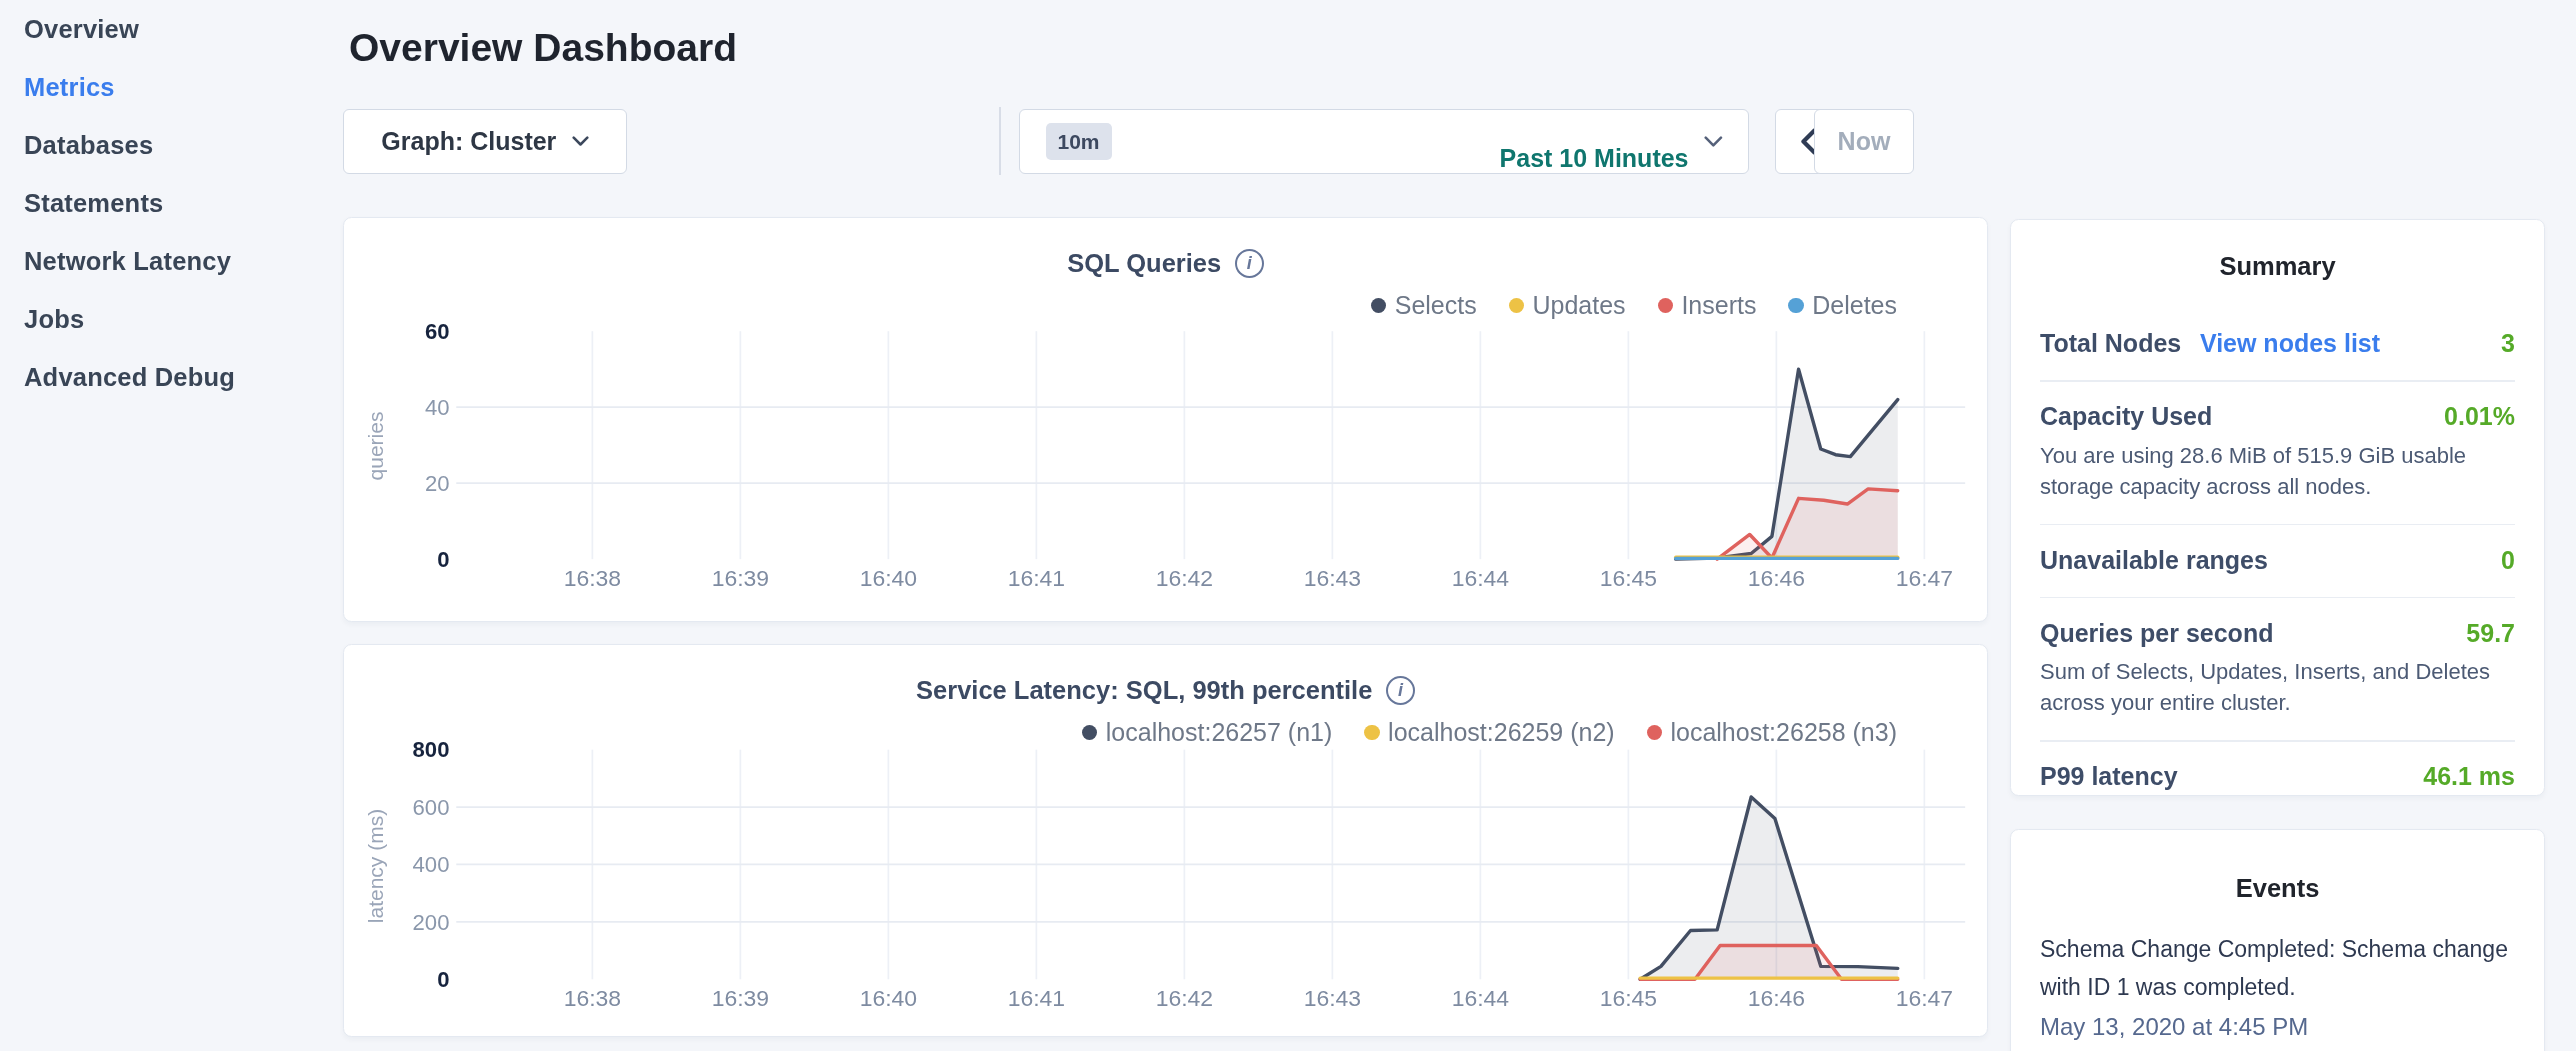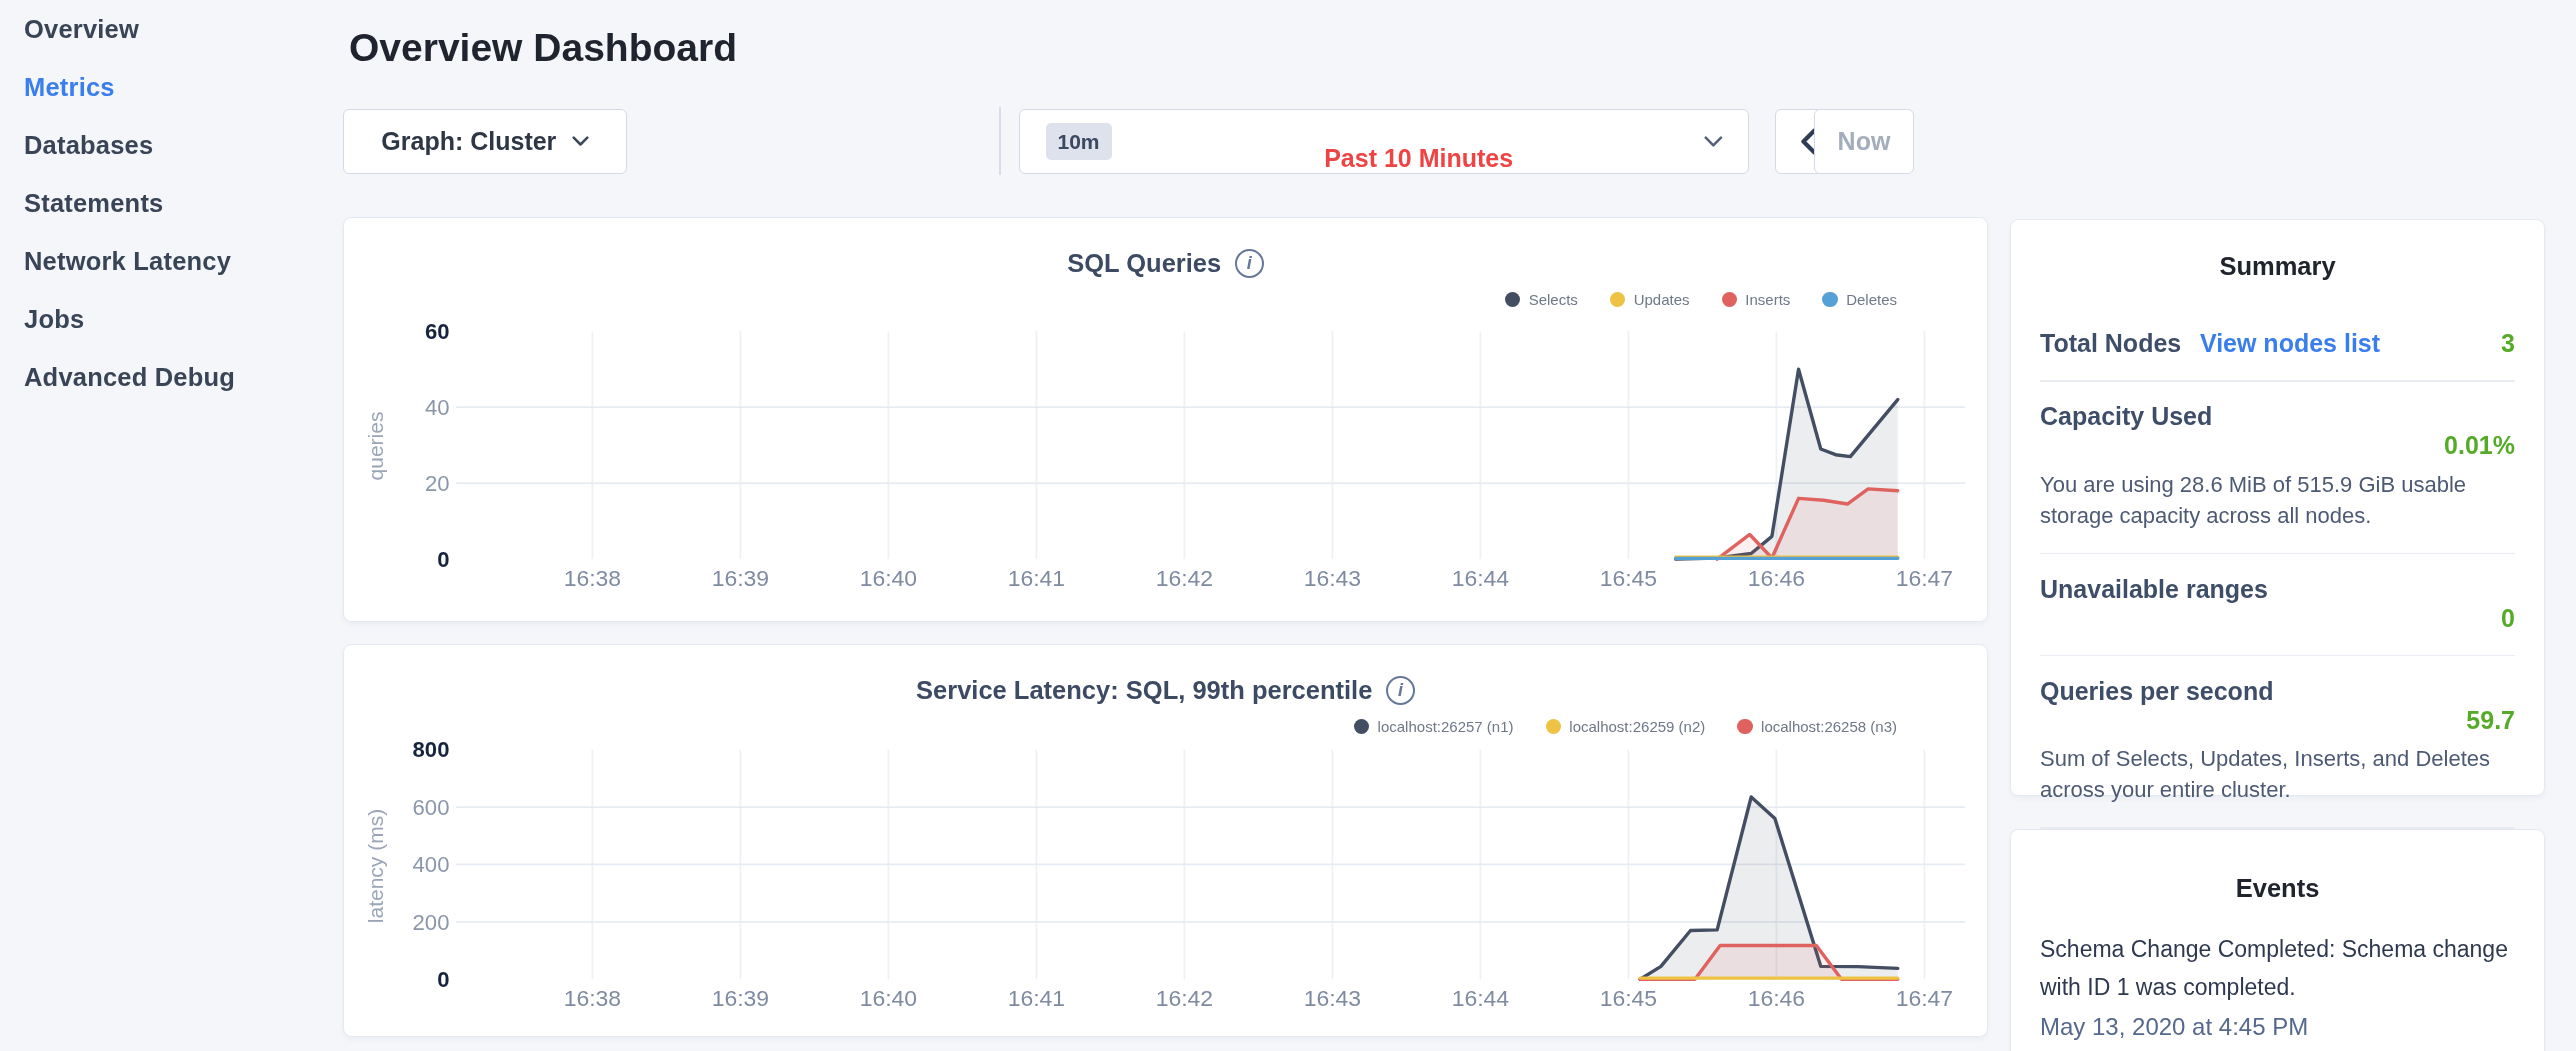--- a/index.html
+++ b/index.html
@@ -26,21 +26,21 @@
     justify-content:center; gap:15.3px; font-size:25px; font-weight:700; color:#2e3745; cursor:pointer;
   }
   .graph-btn { left:343px; width:284px; }
   .dash-btn  { left:634px; width:321px; }
   .toolbar-divider { position:absolute; left:999px; top:107px; width:1.7px; height:68px; background:#d8dde7; }
   .time-select { left:1019px; width:730px; justify-content:flex-start; padding:0 25.5px; }
   .time-badge {
     background:#dde2ec; color:#3d4960; border-radius:5.1px; padding:6.8px 12px;
     font-size:21px; font-weight:700; margin-right:22px;
   }
-  .time-label { font-size:25px; font-weight:700; color:#ef4444; flex:1; text-align:center;margin-top:34px; }
+  .time-label { font-size:25px; font-weight:700; color:#0f766e; flex:1; text-align:right;margin-top:34px; }
   .arrow-group { position:absolute; left:1775px; top:109px; width:134px; height:65px;
     background:#fff; border:1.7px solid #d3dae5; border-radius:6px; display:flex; }
   .arrow-btn { flex:1; display:flex; align-items:center; justify-content:center; cursor:pointer; }
   .arrow-btn + .arrow-btn { border-left:1.7px solid #d3dae5; }
   .now-btn { left:1814px; width:100px; color:#a3adbb; cursor:default; }
 
   
   .card { position:absolute; background:#fff; border:1.7px solid #e4e9f1; border-radius:8.5px;
     box-shadow:0 2.6px 5.1px rgba(36,48,68,.04); }
   .chart-card1 { left:343px; top:217px; width:1645px; height:405px; }
@@ -48,36 +48,36 @@
 
   .chart-title-row { position:absolute; left:0; right:0; top:31px; display:flex;
     justify-content:center; align-items:center; gap:13.6px; }
   .chart-title { font-size:25.5px; font-weight:700; color:#3c4a63; }
   .info-icon { width:29px; height:29px; border:2.1px solid #67779a; border-radius:50%;
     color:#67779a; font-size:18px; font-weight:700; display:flex; align-items:center;
     justify-content:center; font-style:italic; cursor:pointer; }
   .legend { position:absolute; right:90px; top:73px; display:flex; gap:32px; }
   .legend-item { display:flex; align-items:center; gap:8.5px; }
   .legend-dot { width:15.3px; height:15.3px; border-radius:50%; }
-  .legend-label { font-size:15px; color:#6e7888; }
+  .legend-label { font-size:25px; color:#6e7888; }
   .ylabel { position:absolute; font-size:21px; color:#9aa5b8; transform:rotate(-90deg);
     transform-origin:center; white-space:nowrap; }
   .chart-svg { position:absolute; left:0; top:0; }
 
   
   .summary-card { left:2010px; top:219px; width:535px; height:577px; padding:0 29px; }
   .events-card  { left:2010px; top:829px; width:535px; height:357px; padding:0 29px; }
   .panel-title { margin-top:32px; text-align:center; font-size:25.5px; font-weight:700; color:#20242c; }
   .sum-row { display:flex; align-items:baseline; font-size:25px; font-weight:700; }
   .sum-label { color:#3e4d68; }
   .sum-link { color:#3a7ded; margin-left:18.7px; cursor:pointer; }
   .sum-value { margin-left:auto; color:#55aa28; }
   .sum-desc { margin-top:8.5px; font-size:22px; line-height:31px; color:#4c5a74; }
   .sum-divider { height:1.7px; background:#e9edf3; margin-top:22px; }
-  .mt56 { margin-top:48px; } .mt24 { margin-top:20.4px;flex-direction:column; }
+  .mt56 { margin-top:48px; } .mt24 { margin-top:20.4px; }
   .event-msg { margin-top:27px; font-size:23px; line-height:38px; color:#2e3950; }
   .event-time { margin-top:6.8px; font-size:24px; color:#55688e; }
 </style>
 </head>
 <body>
 
 <div class="page">
 
   <nav class="sidebar">
     <div class="nav-item">Overview</div>

